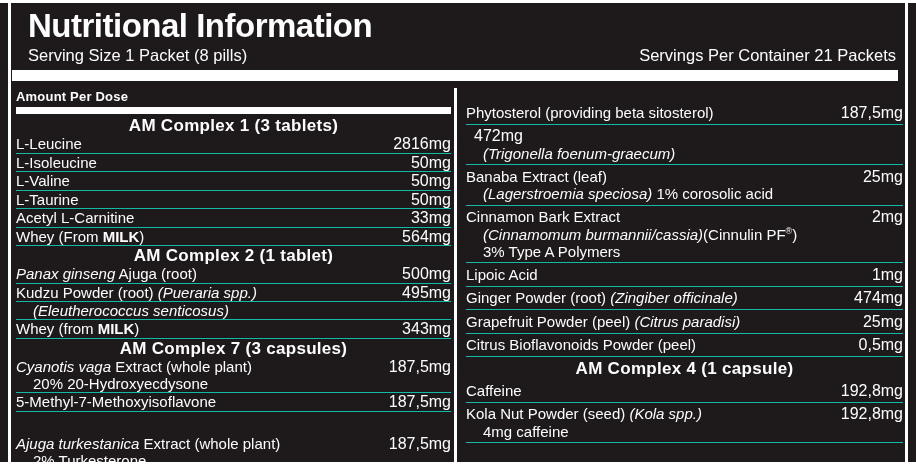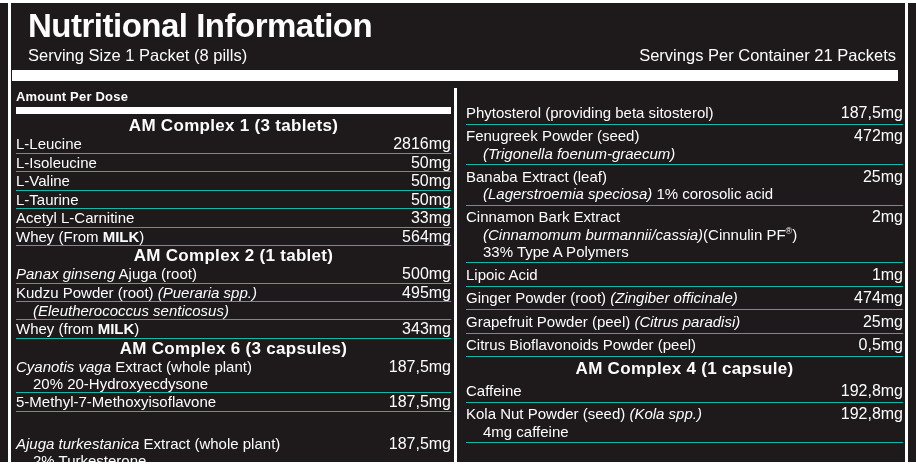--- a/index.html
+++ b/index.html
@@ -135,21 +135,21 @@
               <div class="sub"><span class="it">(Eleutherococcus senticosus)</span></div>
             </div>
             <div class="row">
               <div class="line">
                 <div class="nm"><span class="">Whey (from </span><span class="bd">MILK</span><span class="">)</span></div>
                 <div class="amt">343mg</div>
               </div>
             </div>
           </div>
           <div class="section">
-            <div class="sec-h">AM Complex 6 (3 capsules)</div>
+            <div class="sec-h">AM Complex 7 (3 capsules)</div>
             <div class="row">
               <div class="line">
                 <div class="nm"><span class="it">Cyanotis vaga</span><span class=""> Extract (whole plant)</span></div>
                 <div class="amt">187,5mg</div>
               </div>
               <div class="sub"><span class="">20% 20-Hydroxyecdysone</span></div>
             </div>
             <div class="row">
               <div class="line">
                 <div class="nm"><span class="">5-Methyl-7-Methoxyisoflavone</span></div>
@@ -169,39 +169,38 @@
       <div class="col col-right" id="right-col">
           <div class="section">
             <div class="row">
               <div class="line">
                 <div class="nm"><span class="">Phytosterol (providing beta sitosterol)</span></div>
                 <div class="amt">187,5mg</div>
               </div>
             </div>
             <div class="row">
               <div class="line">
-                <div class="nm"><span class="">Fenugreek Powder (seed)</span></div>
                 <div class="amt">472mg</div>
               </div>
               <div class="sub"><span class="it">(Trigonella foenum-graecum)</span></div>
             </div>
             <div class="row">
               <div class="line">
                 <div class="nm"><span class="">Banaba Extract (leaf)</span></div>
                 <div class="amt">25mg</div>
               </div>
               <div class="sub"><span class="it">(Lagerstroemia speciosa)</span><span class=""> 1% corosolic acid</span></div>
             </div>
             <div class="row">
               <div class="line">
                 <div class="nm"><span class="">Cinnamon Bark Extract</span></div>
                 <div class="amt">2mg</div>
               </div>
               <div class="sub"><span class="it">(Cinnamomum burmannii/cassia)</span><span class="">(Cinnulin PF</span><span class="sup">®</span><span class="">)</span></div>
-              <div class="sub"><span class="">33% Type A Polymers</span></div>
+              <div class="sub"><span class="">3% Type A Polymers</span></div>
             </div>
             <div class="row">
               <div class="line">
                 <div class="nm"><span class="">Lipoic Acid</span></div>
                 <div class="amt">1mg</div>
               </div>
             </div>
             <div class="row">
               <div class="line">
                 <div class="nm"><span class="">Ginger Powder (root) </span><span class="it">(Zingiber officinale)</span></div>

